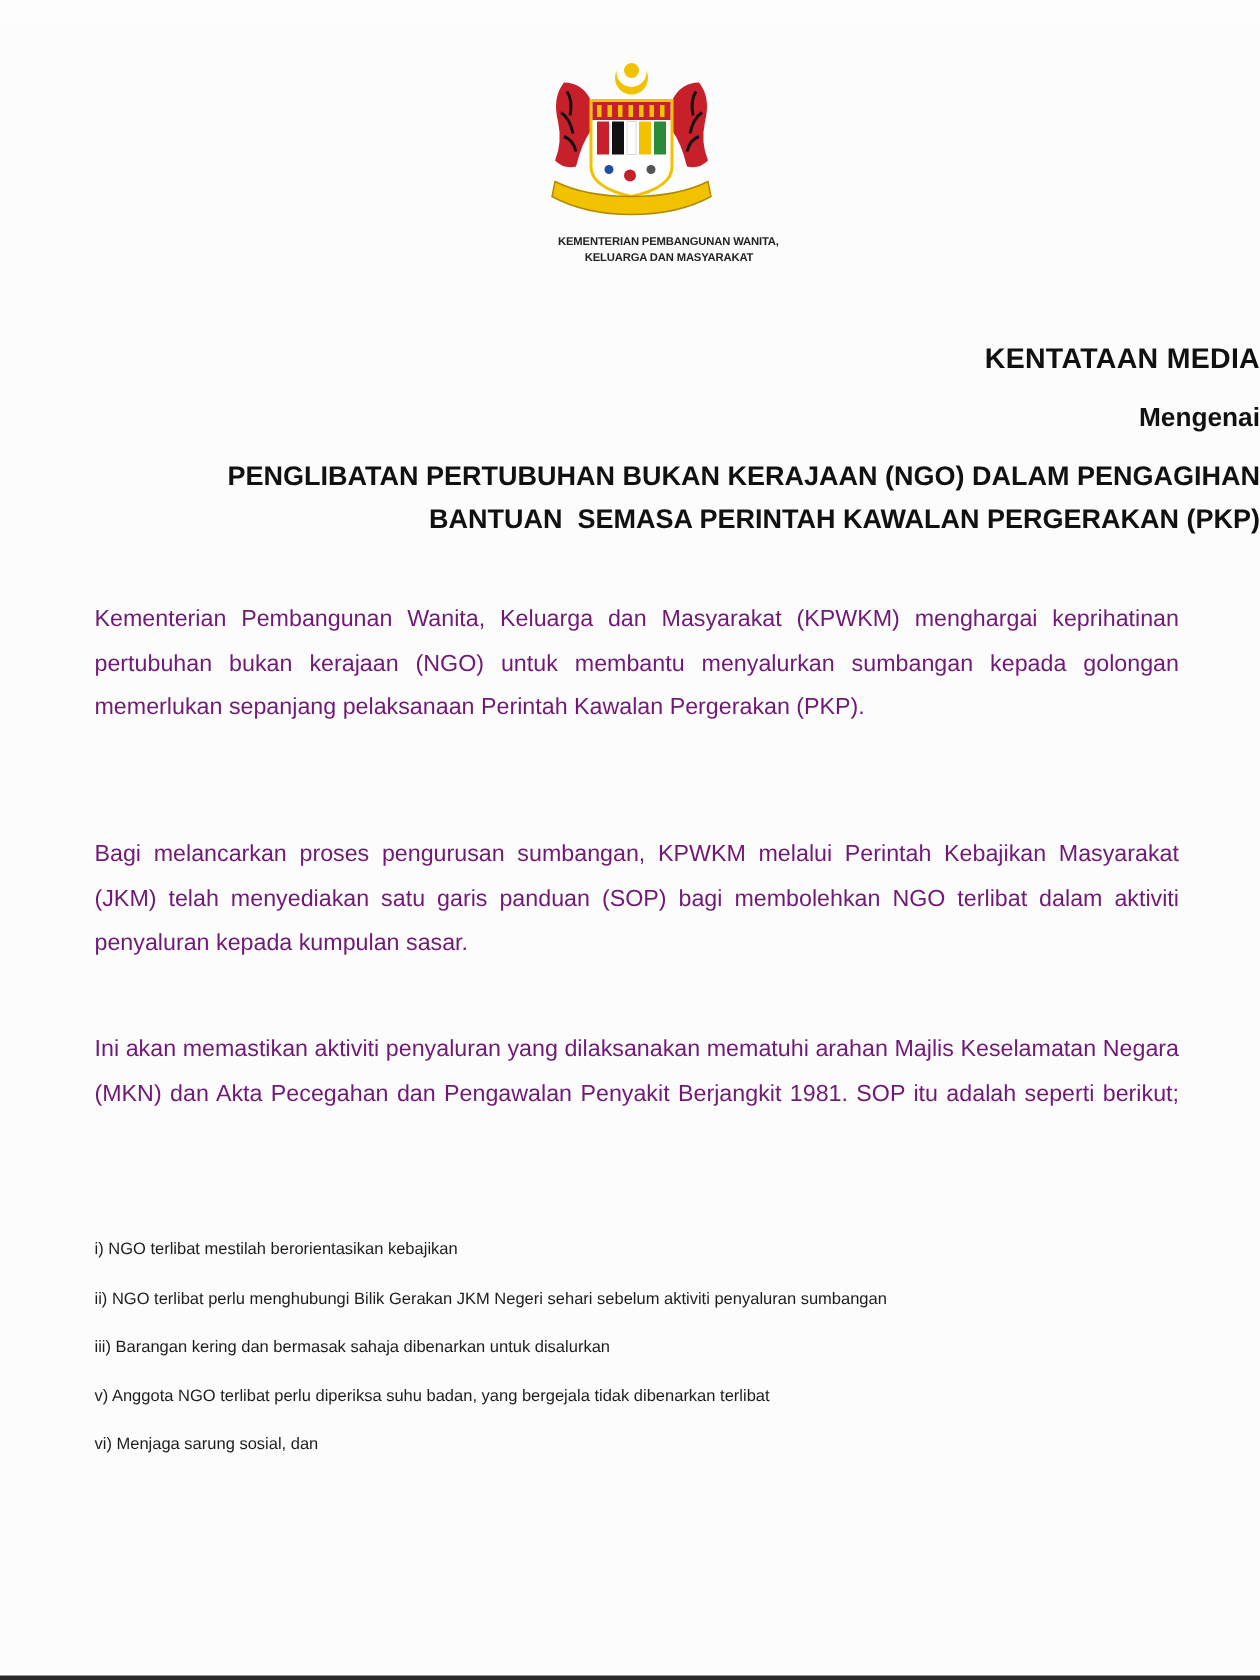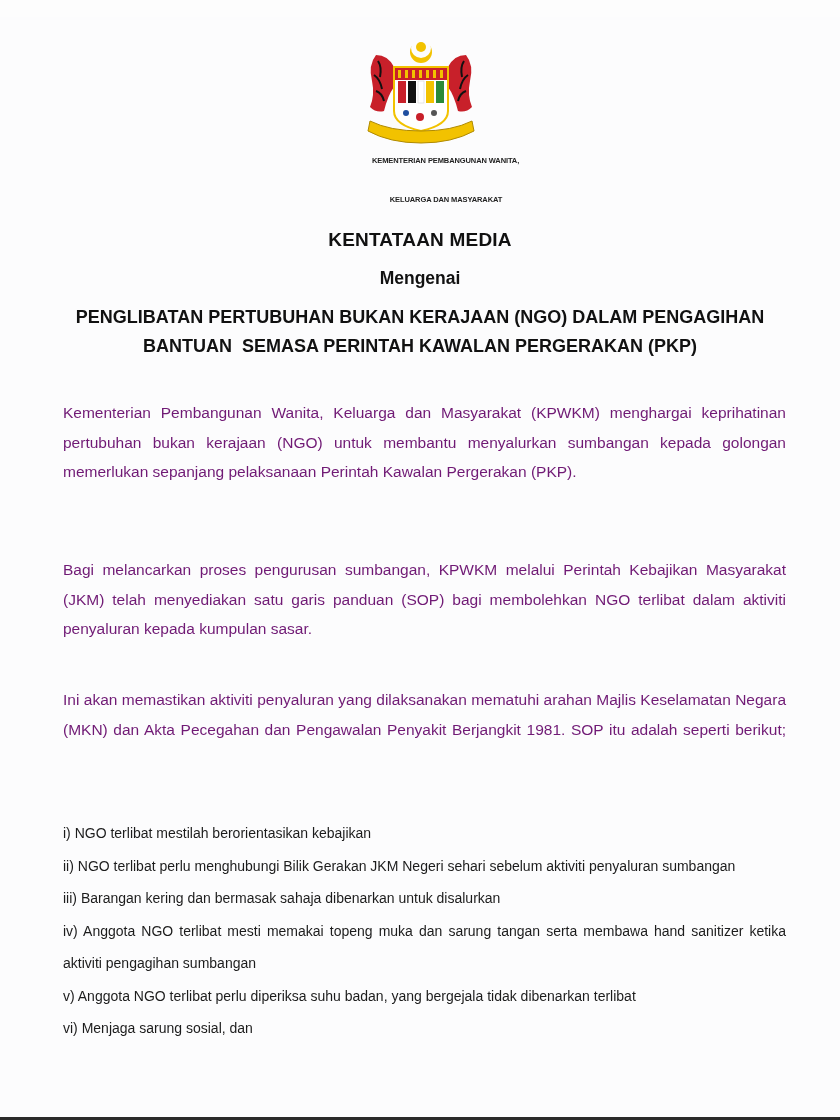--- a/index.html
+++ b/index.html
@@ -11,35 +11,35 @@
     position: relative;
   }
   .page { position: absolute; left: 0; top: 17px; width: 840px; height: 1117px; background: #fcfcfd; }
   .bottom-edge { position: absolute; left: 0; bottom: 0; width: 840px; height: 3px; background: #2a2a2a; }
 
   .crest { position: absolute; left: 362px; top: 18px; width: 118px; height: 115px; }
   .ministry { position: absolute; left: 300px; top: 138px; width: 260px; text-align: center;
     font-size: 7.5px; font-weight: bold; line-height: 11px; letter-spacing: -0.1px; color: #222; }
   .ministry div { white-space: nowrap; }
   .ministry .l1 { margin-left: 72px; text-align: left; }
-  .ministry .l2 { margin-left: 32px; margin-top: 28px; }
+  .ministry .l2 { margin-left: 32px; }
 
-  .title { position: absolute; left: 0; width: 840px; text-align: center; font-weight: bold; color: #111; }
+  .title { position: absolute; left: 0; width: 840px; text-align: right; font-weight: bold; color: #111; }
   .t1 { top: 212px; font-size: 19px; letter-spacing: 0.2px; }
   .t2 { top: 251px; font-size: 17.5px; }
   .t3 { top: 286px; font-size: 18px; line-height: 29px; }
 
   .body-text { position: absolute; left: 63px; width: 723px; font-size: 15.5px; line-height: 29.5px;
     text-align: justify; color: #701a75; }
   .body-text p { margin: 0; }
   .p1 { top: 381px; }
   .p2 { top: 538px; }
   .p3 { top: 668px; }
   .p3 .last { text-align-last: justify; }
-  .list { position: absolute; left: 63px; width: 723px; top: 800px; font-size: 14px; line-height: 32.5px; color: #1c1c1c; text-align: justify; }
+  .list { position: absolute; left: 63px; width: 723px; top: 800px; font-size: 11px; line-height: 32.5px; color: #1c1c1c; text-align: justify; }
   .list .item { margin: 0; }
 </style>
 </head>
 <body>
 
 <div class="page">
 
   <svg class="crest" viewBox="0 0 118 115">
 
     <circle cx="59" cy="17" r="11" fill="#f2c200"></circle>
@@ -93,18 +93,17 @@
     <p>Bagi melancarkan proses pengurusan sumbangan,  KPWKM  melalui Perintah Kebajikan Masyarakat (JKM) telah menyediakan satu garis panduan (SOP) bagi membolehkan NGO terlibat dalam aktiviti penyaluran kepada kumpulan sasar.</p>
   </div>
   <div class="body-text p3">
     <p class="last">Ini akan memastikan aktiviti penyaluran yang dilaksanakan mematuhi arahan Majlis Keselamatan Negara (MKN) dan Akta Pecegahan dan Pengawalan Penyakit Berjangkit 1981. SOP itu adalah seperti berikut;</p>
   </div>
 
   <div class="list">
     <p class="item">i)  NGO terlibat mestilah berorientasikan kebajikan</p>
     <p class="item">ii)  NGO terlibat perlu menghubungi Bilik Gerakan JKM Negeri sehari sebelum aktiviti penyaluran sumbangan</p>
     <p class="item">iii)  Barangan kering dan bermasak sahaja dibenarkan untuk disalurkan</p>
-    <p class="item">iv) Anggota NGO terlibat mesti memakai topeng muka dan sarung tangan serta membawa hand sanitizer ketika aktiviti pengagihan sumbangan</p>
     <p class="item">v)  Anggota NGO terlibat perlu diperiksa suhu badan, yang bergejala tidak dibenarkan terlibat</p>
     <p class="item">vi)  Menjaga sarung sosial, dan</p>
   </div>
 </div>
 <div class="bottom-edge"></div>
 
 </body></html>

